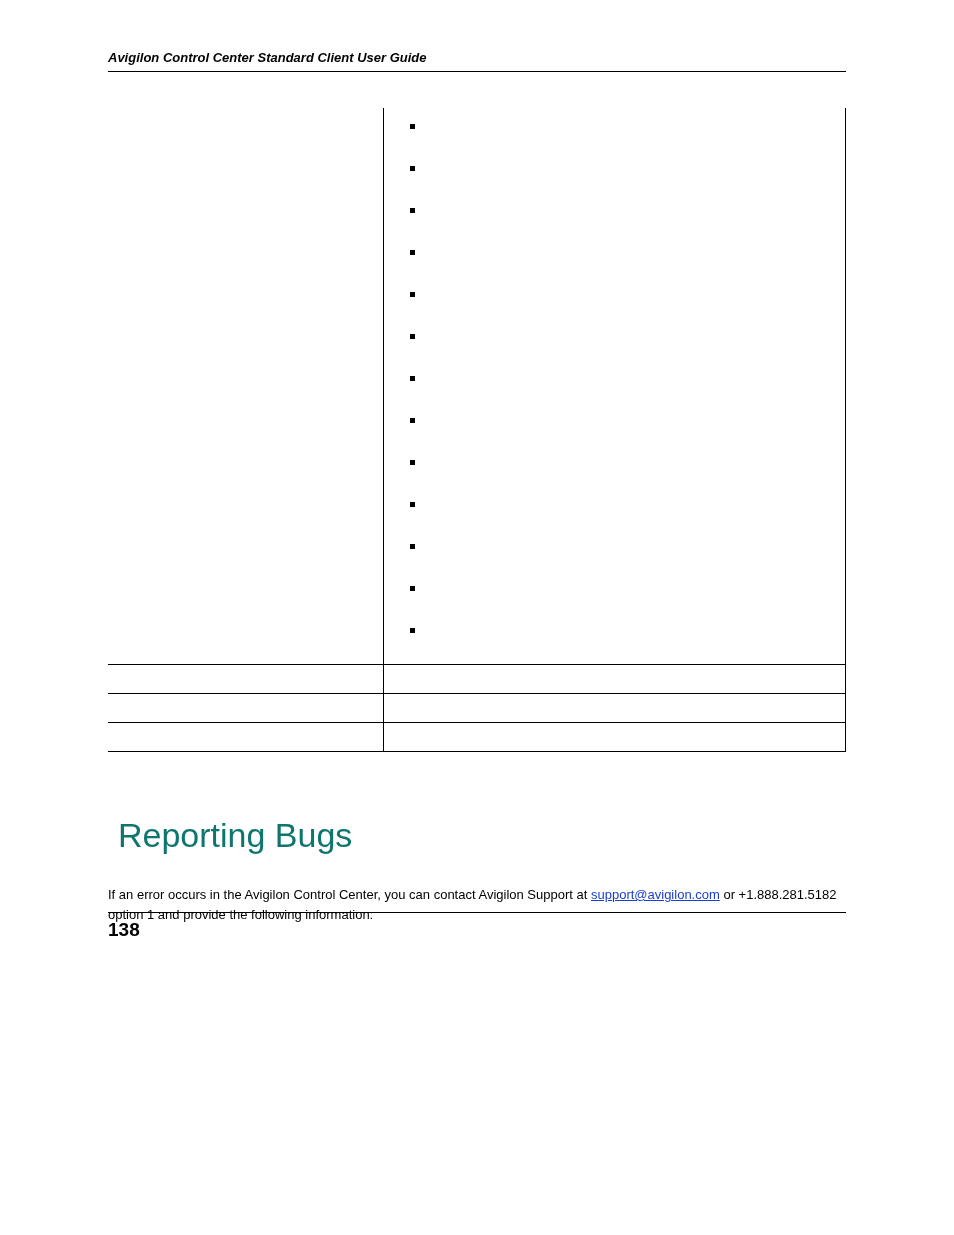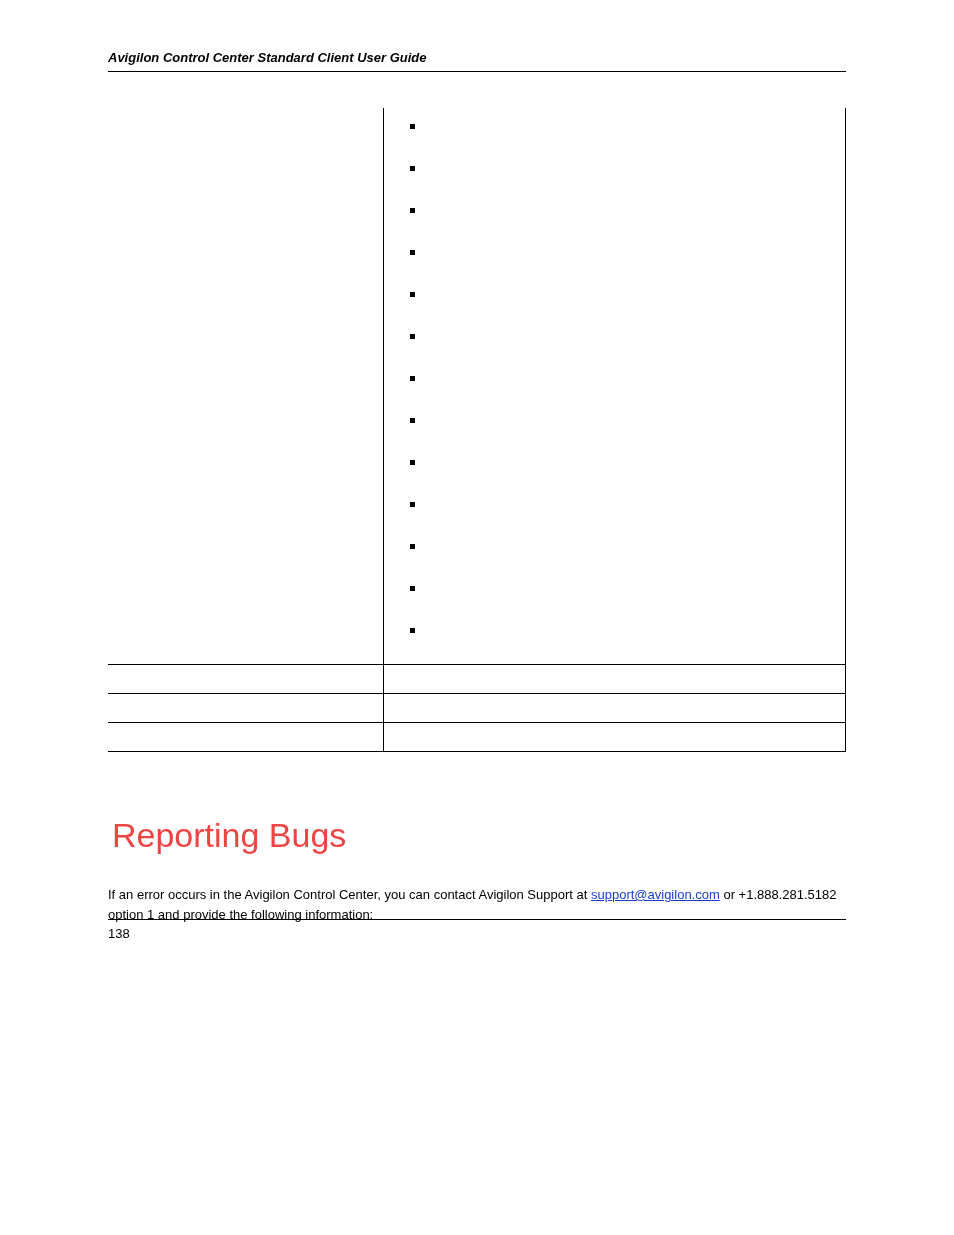--- a/index.html
+++ b/index.html
@@ -30,29 +30,29 @@
     content: "";
     position: absolute;
     left: -18px; top: 6px;
     width: 5px; height: 5px;
     background: #000;
   }
   .heading {
     font-family: Arial, "Segoe UI", sans-serif;
     font-size: 34px;
     font-weight: 400;
-    color: #ef4444;
-    margin: 64px 0 30px 4px;
+    color: #0f766e;
+    margin: 64px 0 30px 10px;
   }
   .body-para { font-size: 13px; line-height: 1.55; }
   .link { color: #1a3fcf; }
 
   .footer { position: absolute; left: 108px; right: 108px; bottom: 58px; }
   .foot-rule { border: none; border-top: 1px solid #000; margin-bottom: 6px; }
-  .page-num { font-weight: 400; font-size: 13px; }
+  .page-num { font-weight: 700; font-size: 19px; }
 </style>
 </head>
 <body>
 
 <div class="page">
 
   <div class="running-head">Avigilon Control Center Standard Client User Guide</div>
   <hr class="head-rule">
 
   <table class="tbl">

